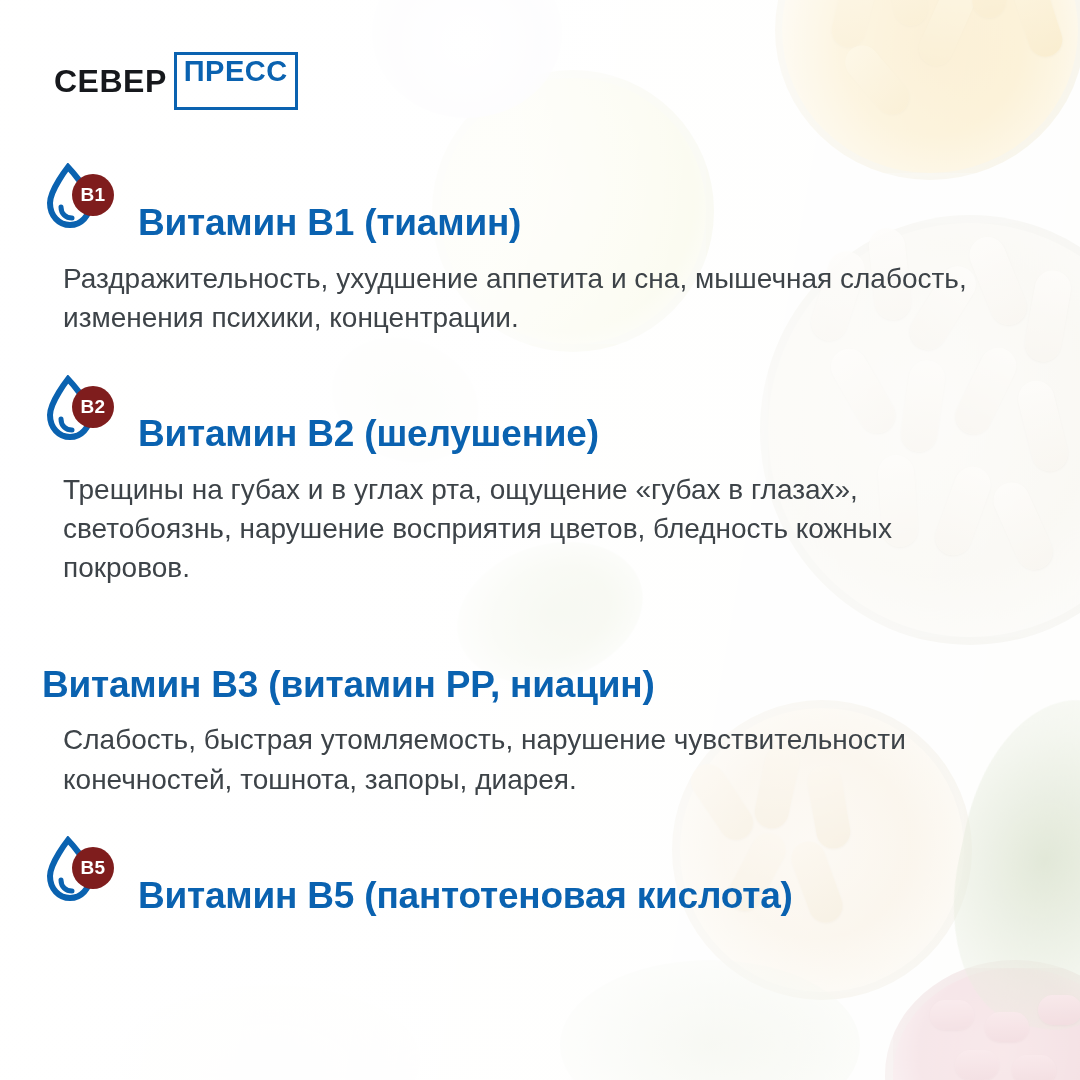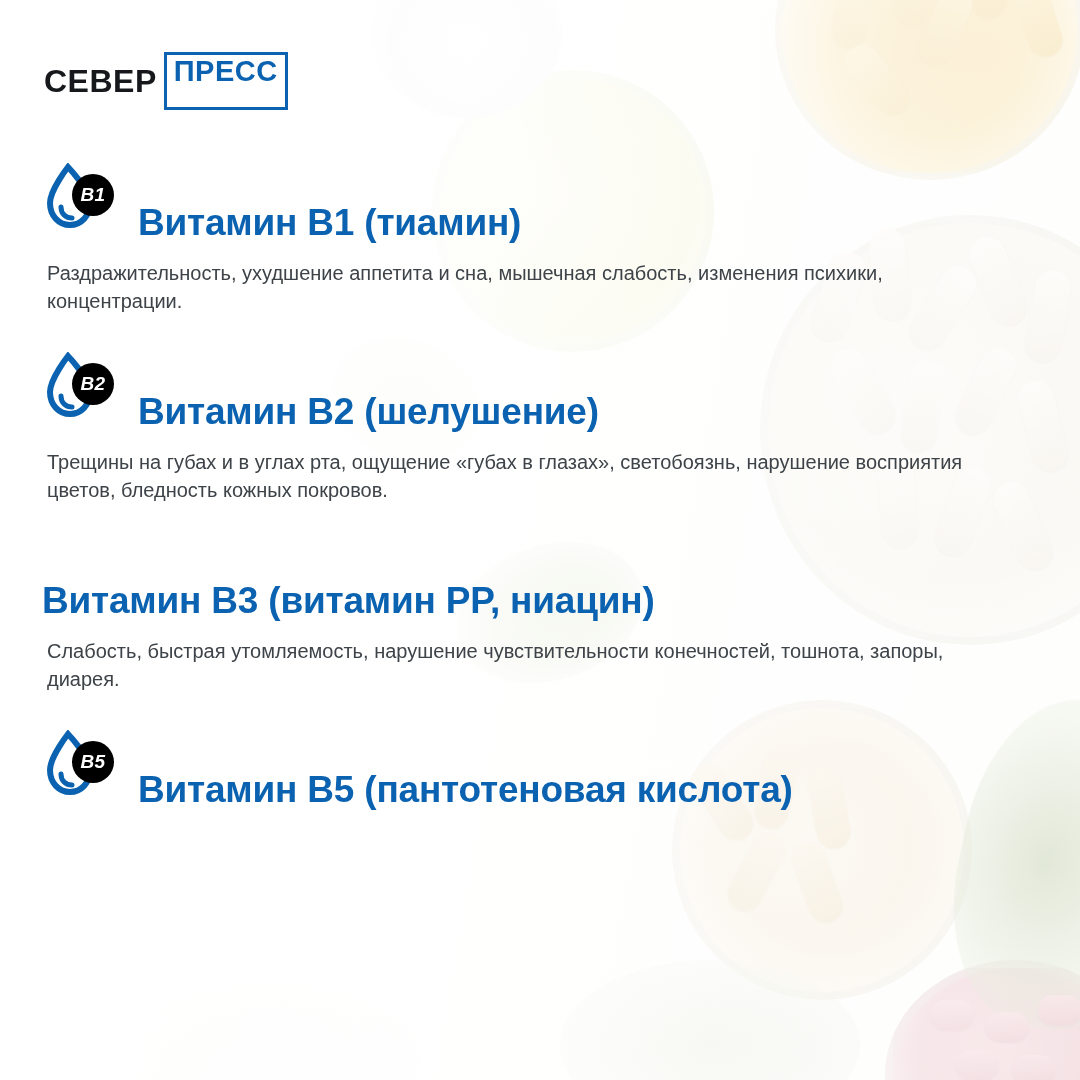--- a/index.html
+++ b/index.html
@@ -107,21 +107,21 @@
     position: relative;
     z-index: 5;
     padding: 52px 54px 0 42px;
   }
 
   
   .logo {
     display: flex;
     align-items: center;
     gap: 7px;
-    margin-left: 2px;
+    margin-left: 12px;
     margin-bottom: 46px;
   }
   .logo-word {
     font-size: 32px;
     font-weight: 700;
     letter-spacing: 0.5px;
     color: #16181c;
     line-height: 1;
   }
   .logo-box {
@@ -154,46 +154,45 @@
     flex: 0 0 auto;
   }
   .drop svg { display: block; }
   .drop .badge {
     position: absolute;
     left: 30px;
     top: 11px;
     width: 42px;
     height: 42px;
     border-radius: 50%;
-    background: #000000;
+    background: #7f1d1d;
     color: #ffffff;
     font-size: 19px;
     font-weight: 700;
     display: flex;
     align-items: center;
     justify-content: center;
     letter-spacing: 0.3px;
-    font-style: italic;
   }
 
   .item-title {
     font-size: 37px;
     font-weight: 700;
     color: #0a62b0;
     line-height: 1.05;
     letter-spacing: -0.2px;
     margin-top: 48px;
   }
 
   .item-body {
-    font-size: 20px;
+    font-size: 28px;
     line-height: 1.4;
     color: #3d4348;
     max-width: 960px;
-    margin-left: 5px;
+    margin-left: 21px;
   }
 
   .tight { max-width: 930px; }
 </style>
 </head>
 <body>
 
 <div class="bg">
   <div class="blob bowl-tr"></div>
   <div class="blob bowl-oil"></div>

